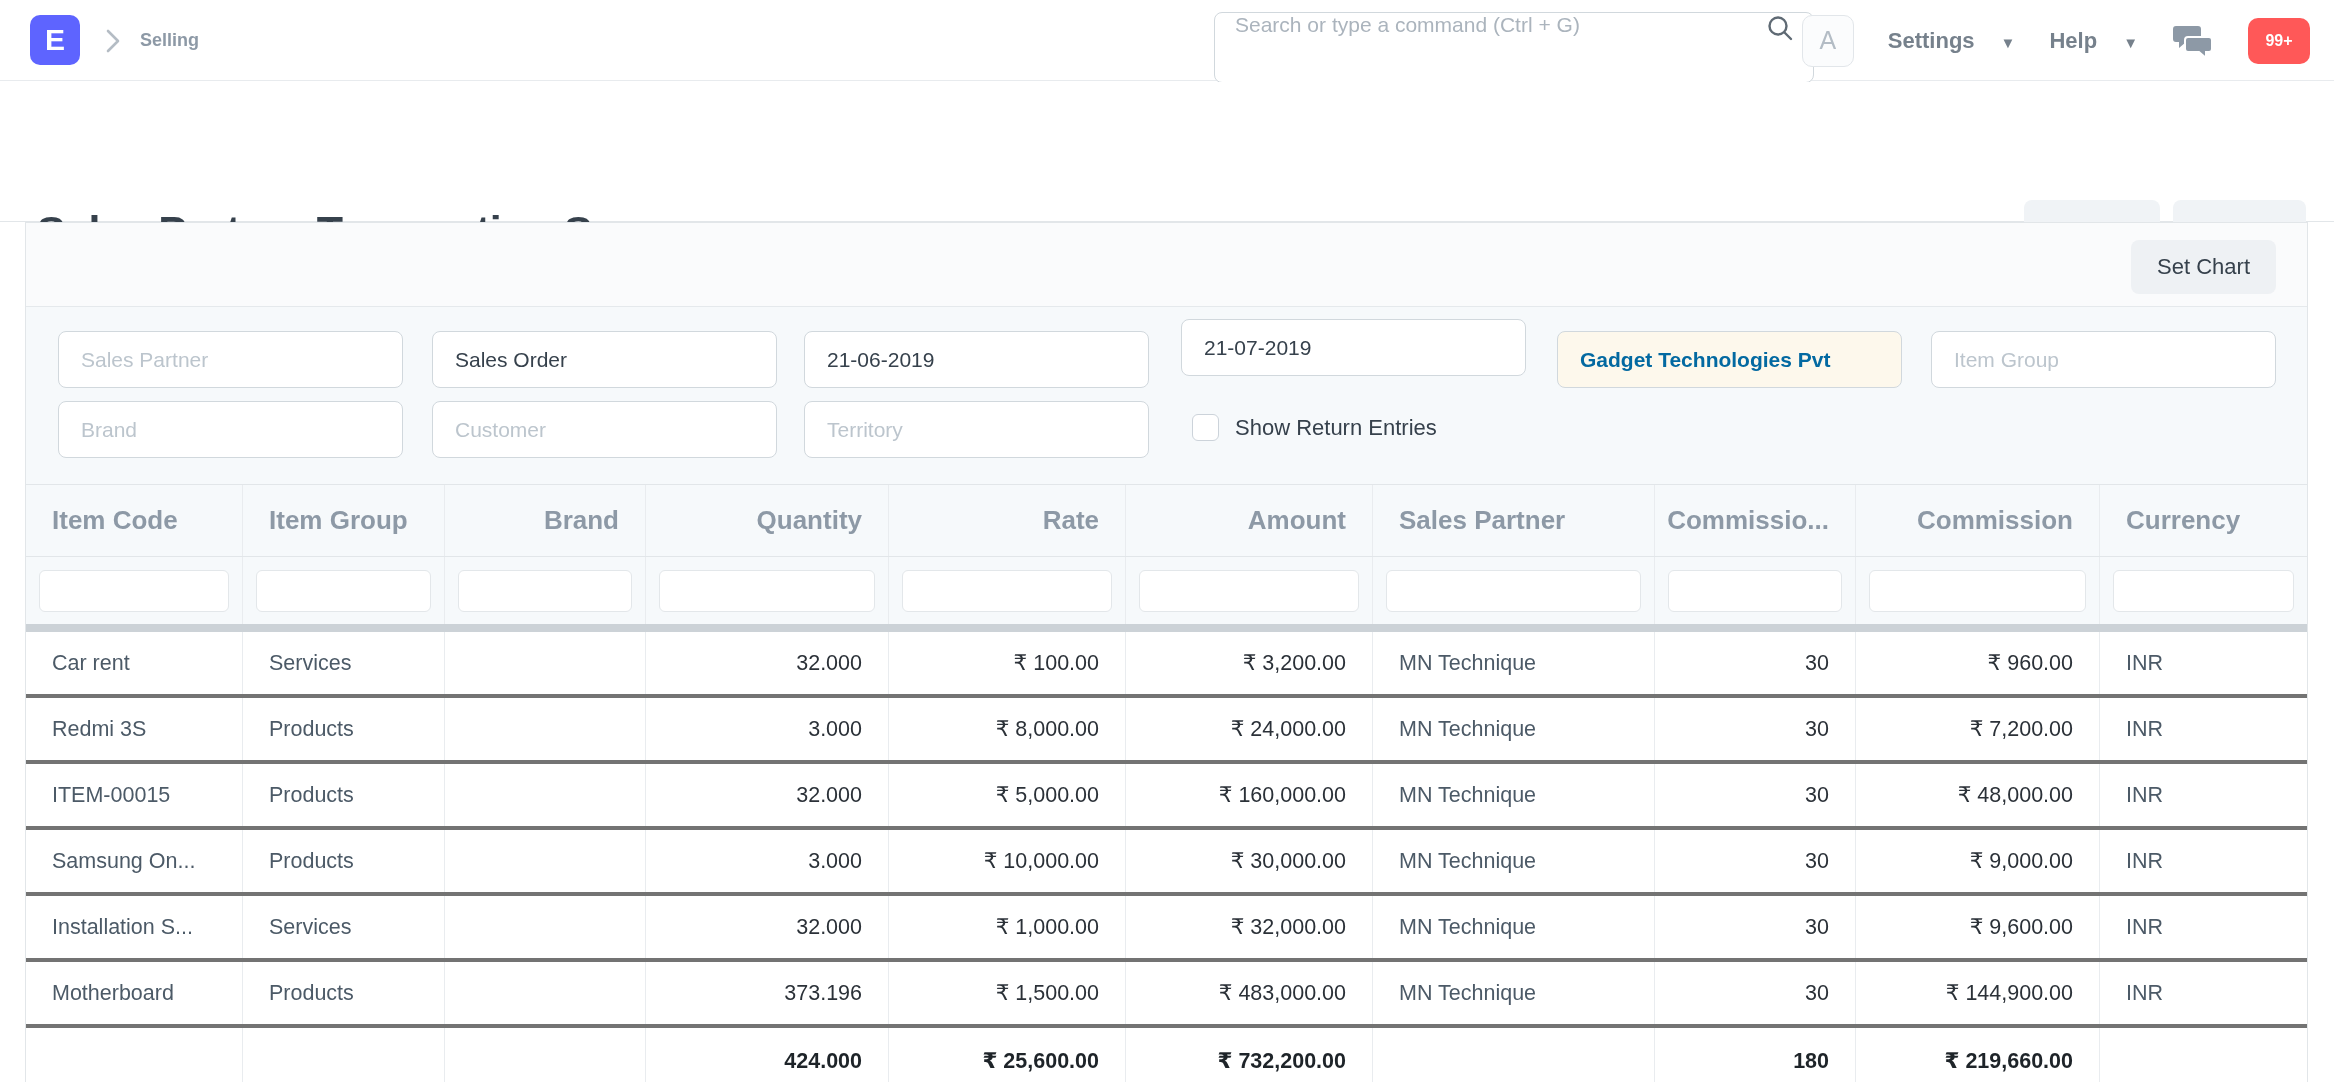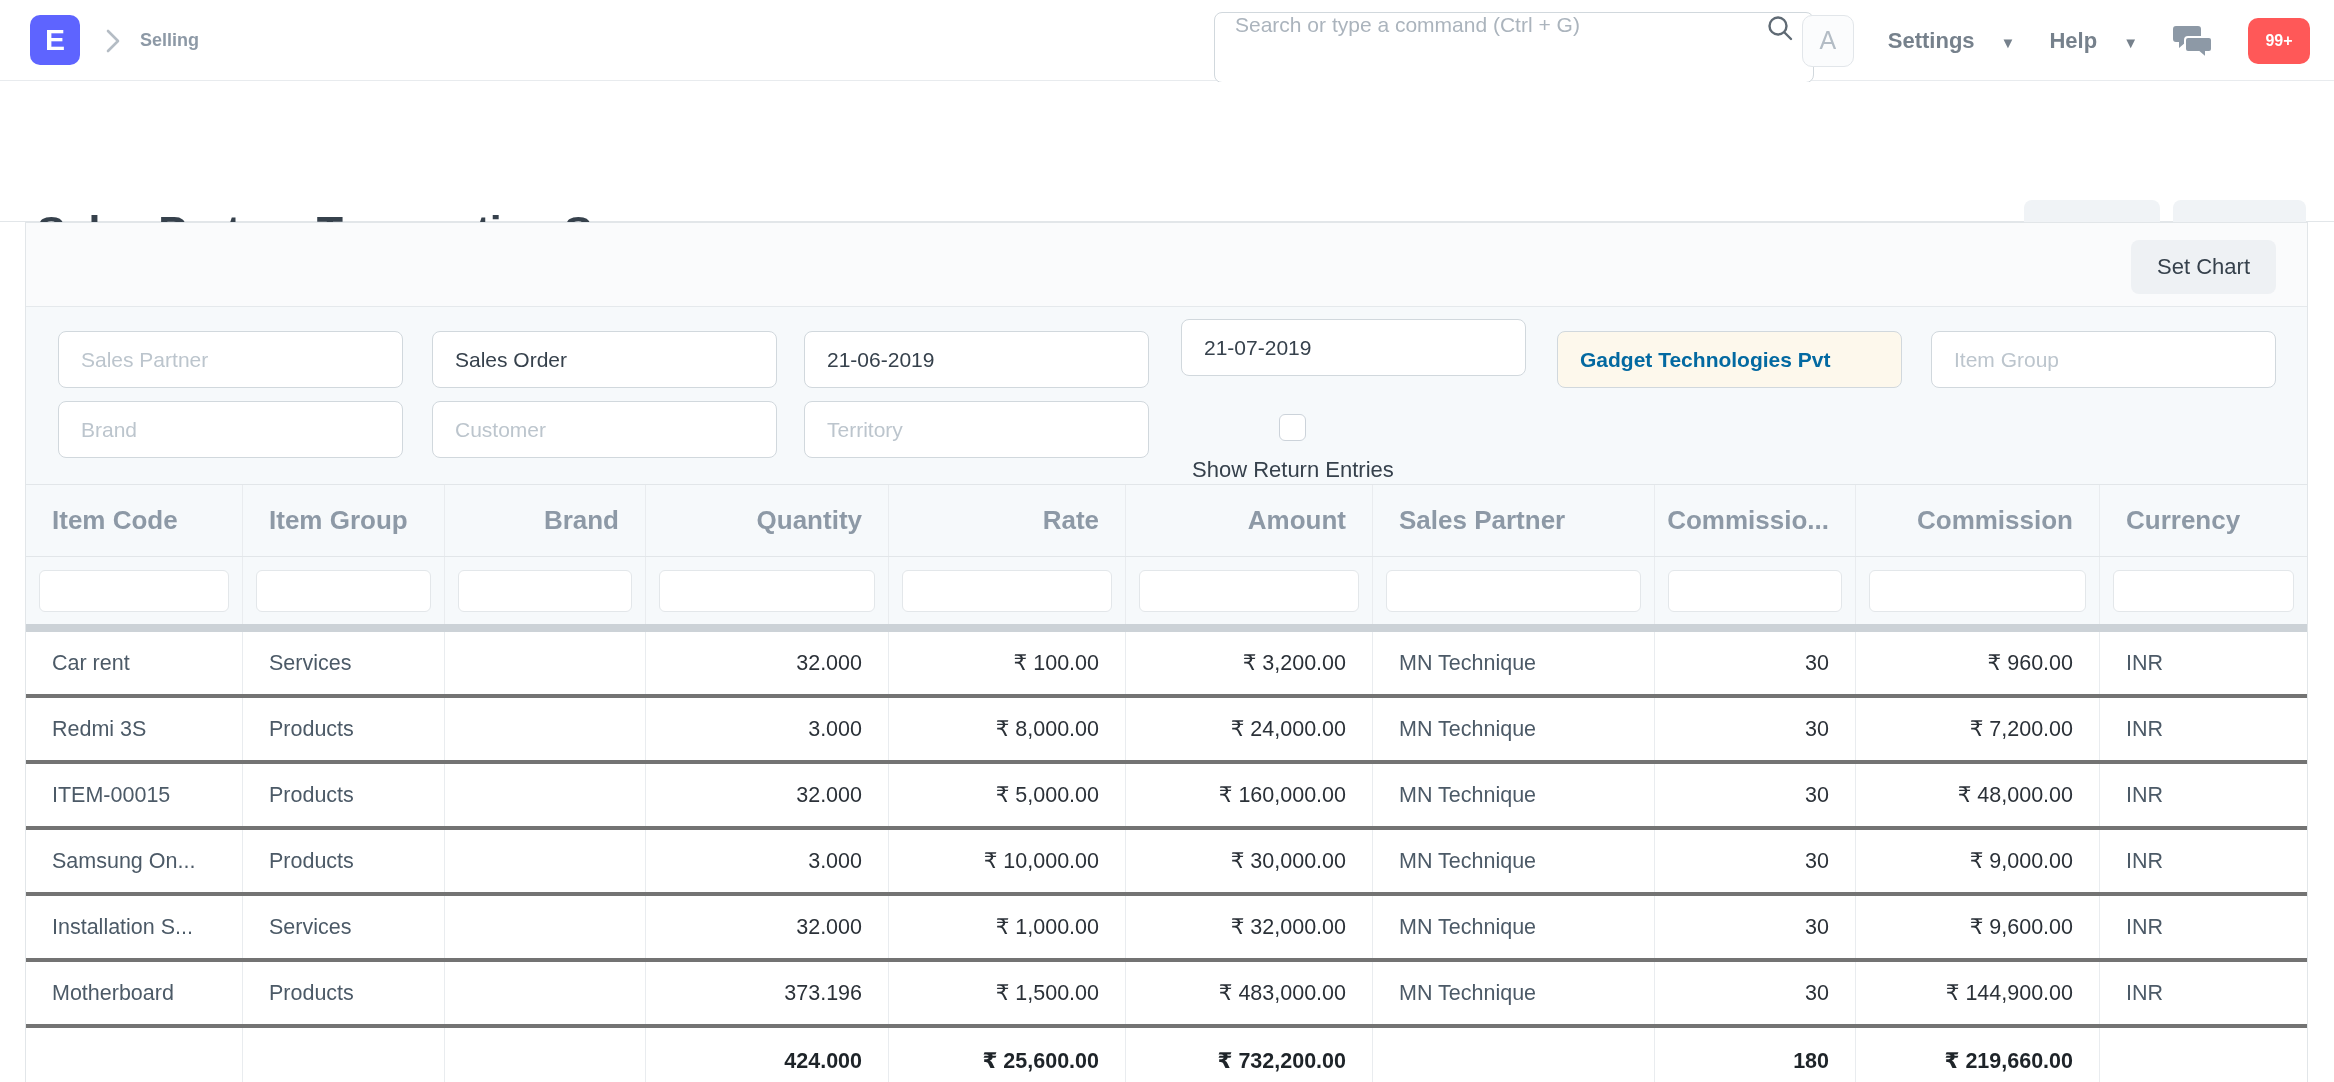--- a/index.html
+++ b/index.html
@@ -149,21 +149,21 @@
     <div class="filters" id="filters">
         <input class="f-input" placeholder="Sales Partner" style="left: 32px; top: 24px;">
         <input class="f-input" value="Sales Order" style="left: 406px; top: 24px;">
         <input class="f-input" value="21-06-2019" style="left: 778px; top: 24px;">
         <input class="f-input" value="21-07-2019" style="left: 1155px; top: 12px;">
         <input class="f-input highlight" value="Gadget Technologies Pvt" style="left: 1531px; top: 24px;">
         <input class="f-input" placeholder="Item Group" style="left: 1905px; top: 24px;">
         <input class="f-input" placeholder="Brand" style="left: 32px; top: 94px;">
         <input class="f-input" placeholder="Customer" style="left: 406px; top: 94px;">
         <input class="f-input" placeholder="Territory" style="left: 778px; top: 94px;">
-        <div class="chk-wrap" style="left: 1166px; top: 107px; flex-direction: column;">
+        <div class="chk-wrap" style="left: 1166px; top: 107px;">
           <input type="checkbox" class="chk" style="">
           <span class="chk-label">Show Return Entries</span>
         </div>
       </div>
 
     <div class="dt" id="datatable">
         <div class="dt-row dt-head">
           <div class="dt-cell">Item Code</div>
           <div class="dt-cell">Item Group</div>
           <div class="dt-cell right">Brand</div>

